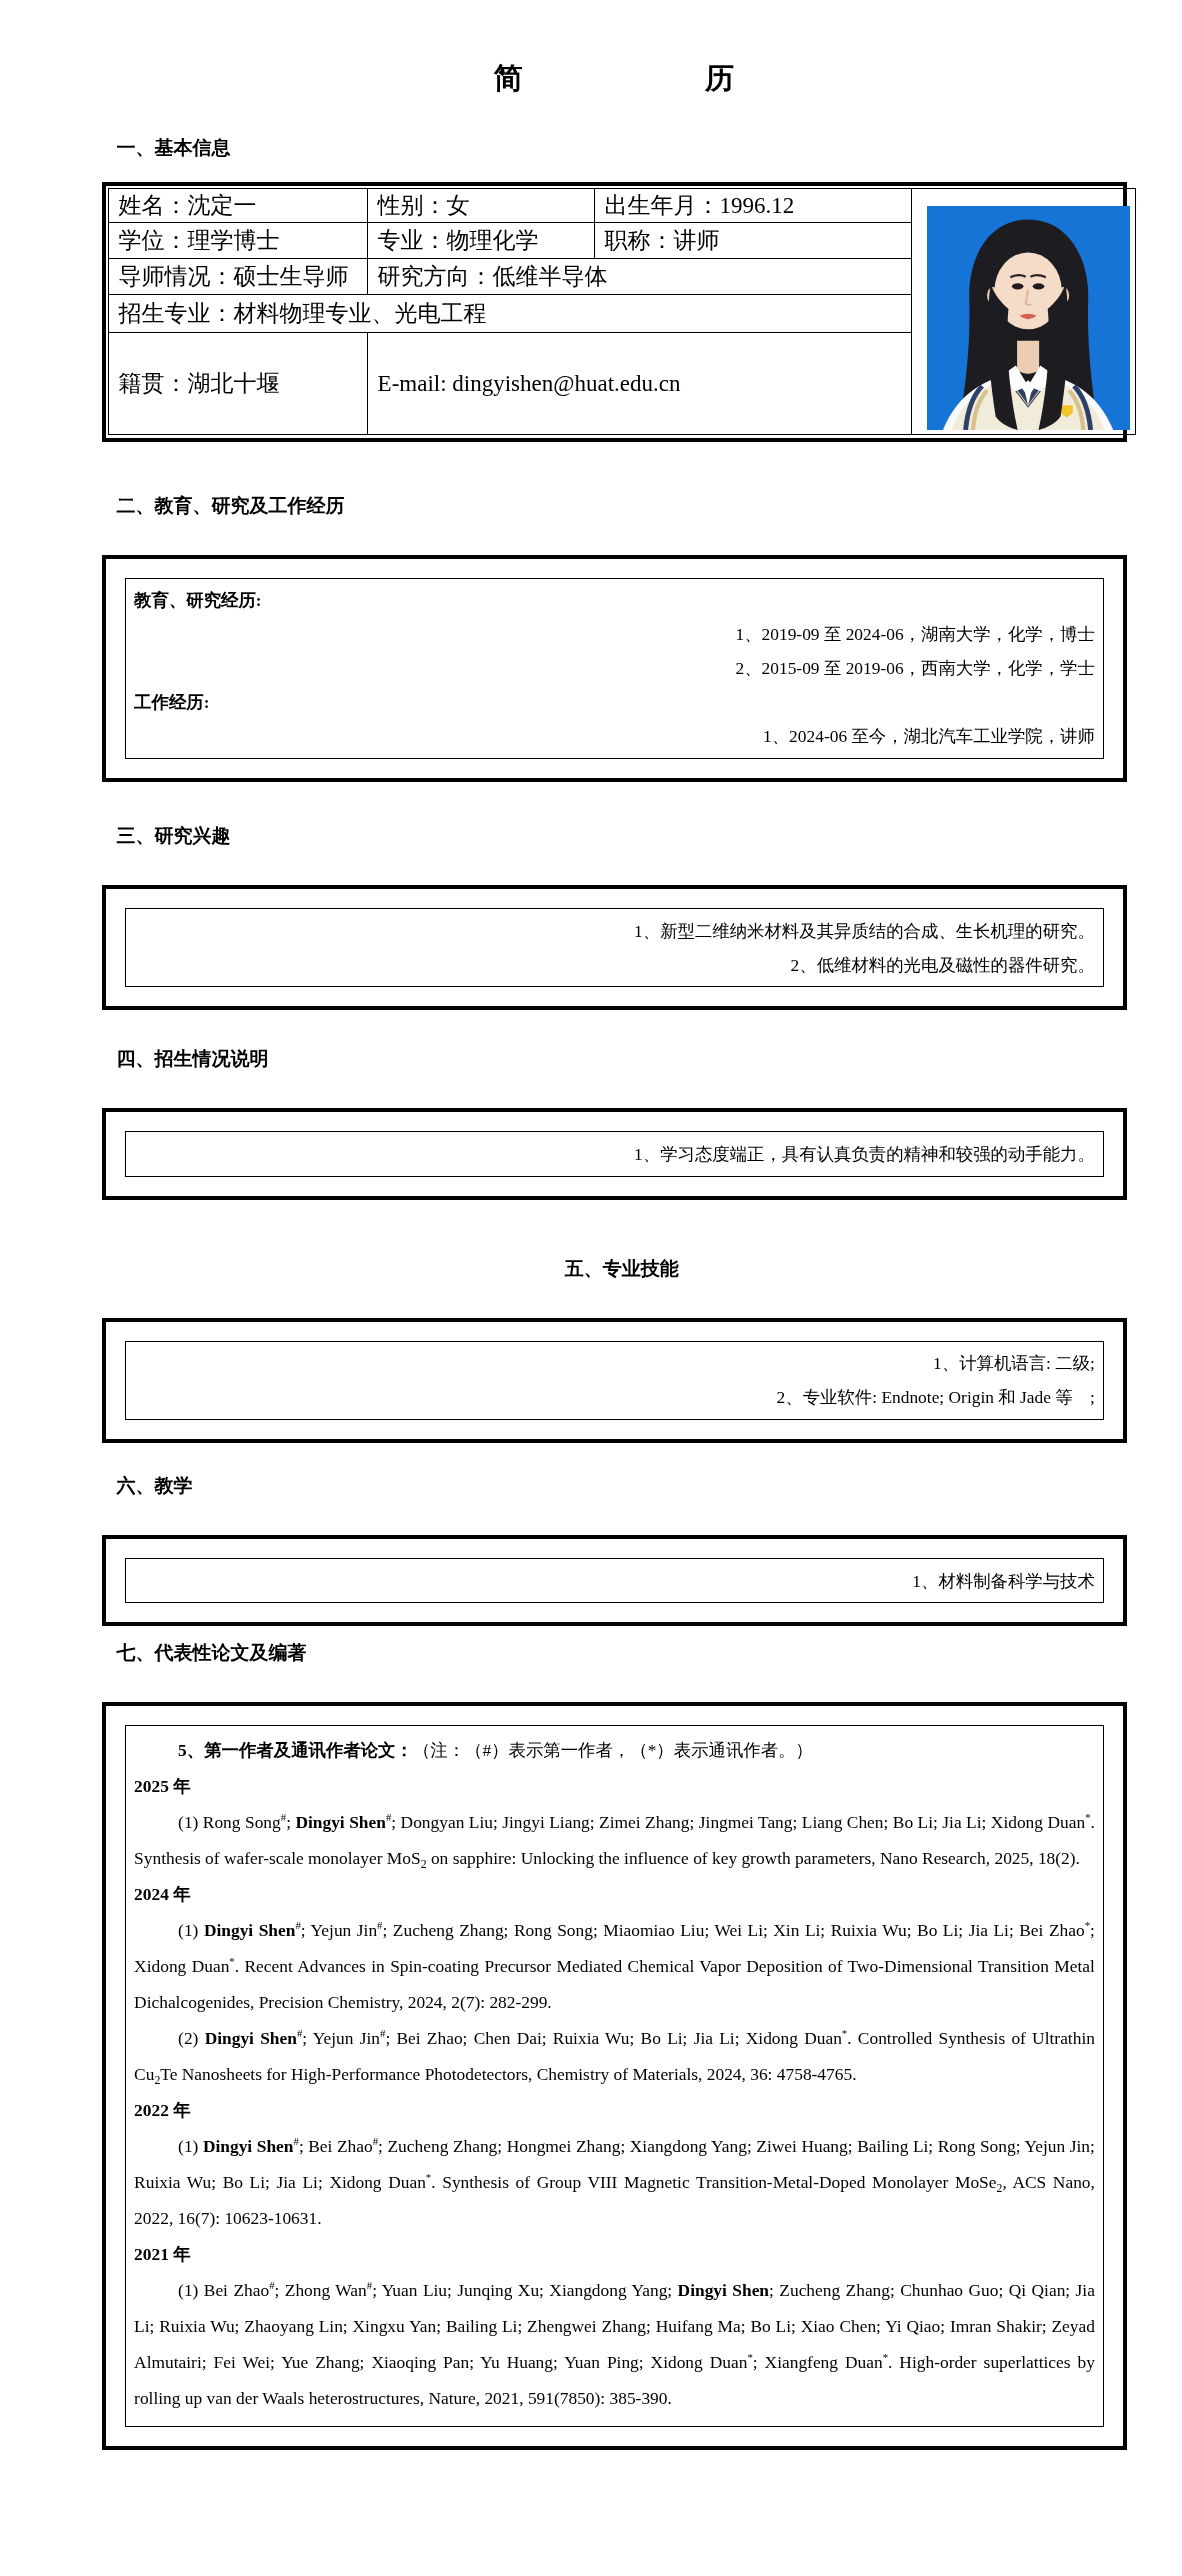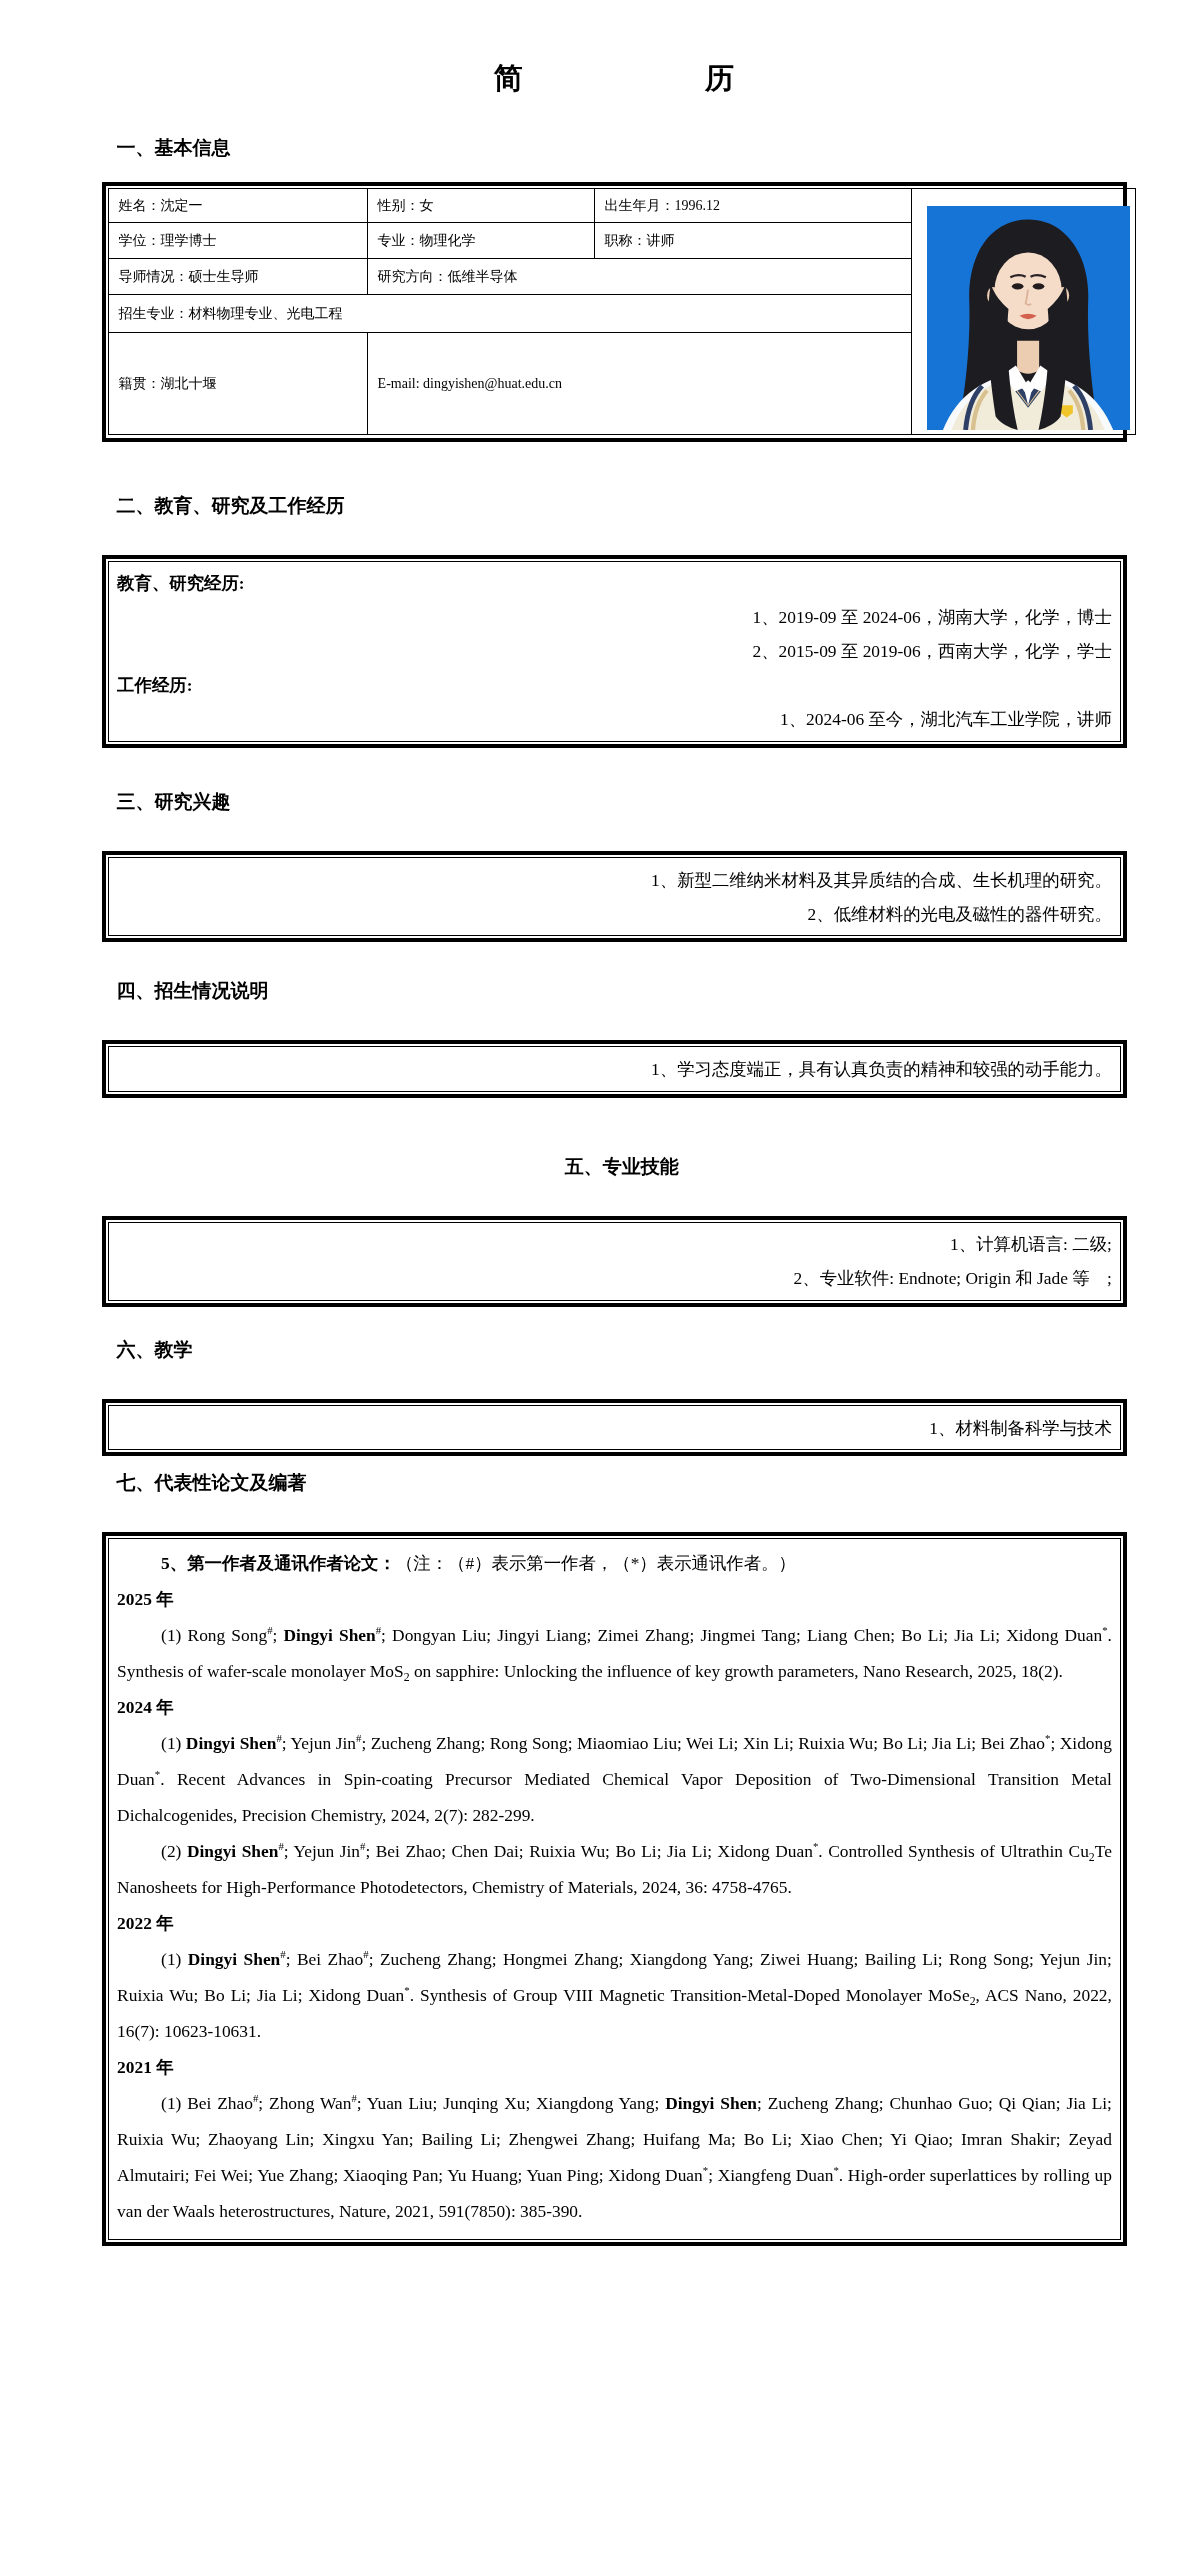--- a/index.html
+++ b/index.html
@@ -27,31 +27,31 @@
   h2.sec-3{margin-top:40px;margin-bottom:23px;}
   h2.sec-4{margin-top:35px;margin-bottom:23px;}
   h2.sec-5{margin-top:55px;margin-bottom:23px;text-align:center;}
   h2.sec-6{margin-top:29px;margin-bottom:23px;}
   h2.sec-7{margin-top:13px;margin-bottom:24.4px;}
 
   
   .tblwrap{border:4.7px solid var(--ink);padding:2.3px;}
   table.info{border-collapse:collapse;width:100%;table-layout:fixed;}
   table.info td{
-    border:1.7px solid var(--ink);font-size:14px;padding:0 3.5px 0 9.3px;
+    border:1.7px solid var(--ink);font-size:23px;padding:0 3.5px 0 9.3px;
     vertical-align:middle;overflow:hidden;white-space:nowrap;
   }
   tr.r1{height:34px;} tr.r2{height:36px;} tr.r3{height:36px;}
   tr.r4{height:38px;} tr.r5{height:102px;}
   td.photo-cell{padding:0;position:relative;}
   .photo{position:absolute;top:16.3px;left:15px;right:5.8px;bottom:4.7px;background:var(--photo-bg);}
   .photo svg{display:block;width:100%;height:100%;}
 
   
-  .box{border:4.7px solid var(--ink);padding:2px;margin-top:36px;}
+  .box{border:4.7px solid var(--ink);padding:19px;margin-top:36px;}
   .box-in{border:1.7px solid var(--ink);padding:4.7px 8.1px;}
   .box-in p{margin:0;font-size:17.4px;line-height:34px;white-space:nowrap;}
   .box-in p.label{font-weight:bold;}
   .box-in p.item{padding-left:36px;text-align:right;}
 
   
   .box-in.pubs{padding:5.8px 8.1px 9.3px 8.1px;}
   .pubs p{margin:0;font-size:17.4px;line-height:36px;text-align:justify;white-space:normal;}
   .pubs p.pub-note{text-indent:44px;}
   .pubs p.pub-year{font-weight:bold;text-align:left;}

